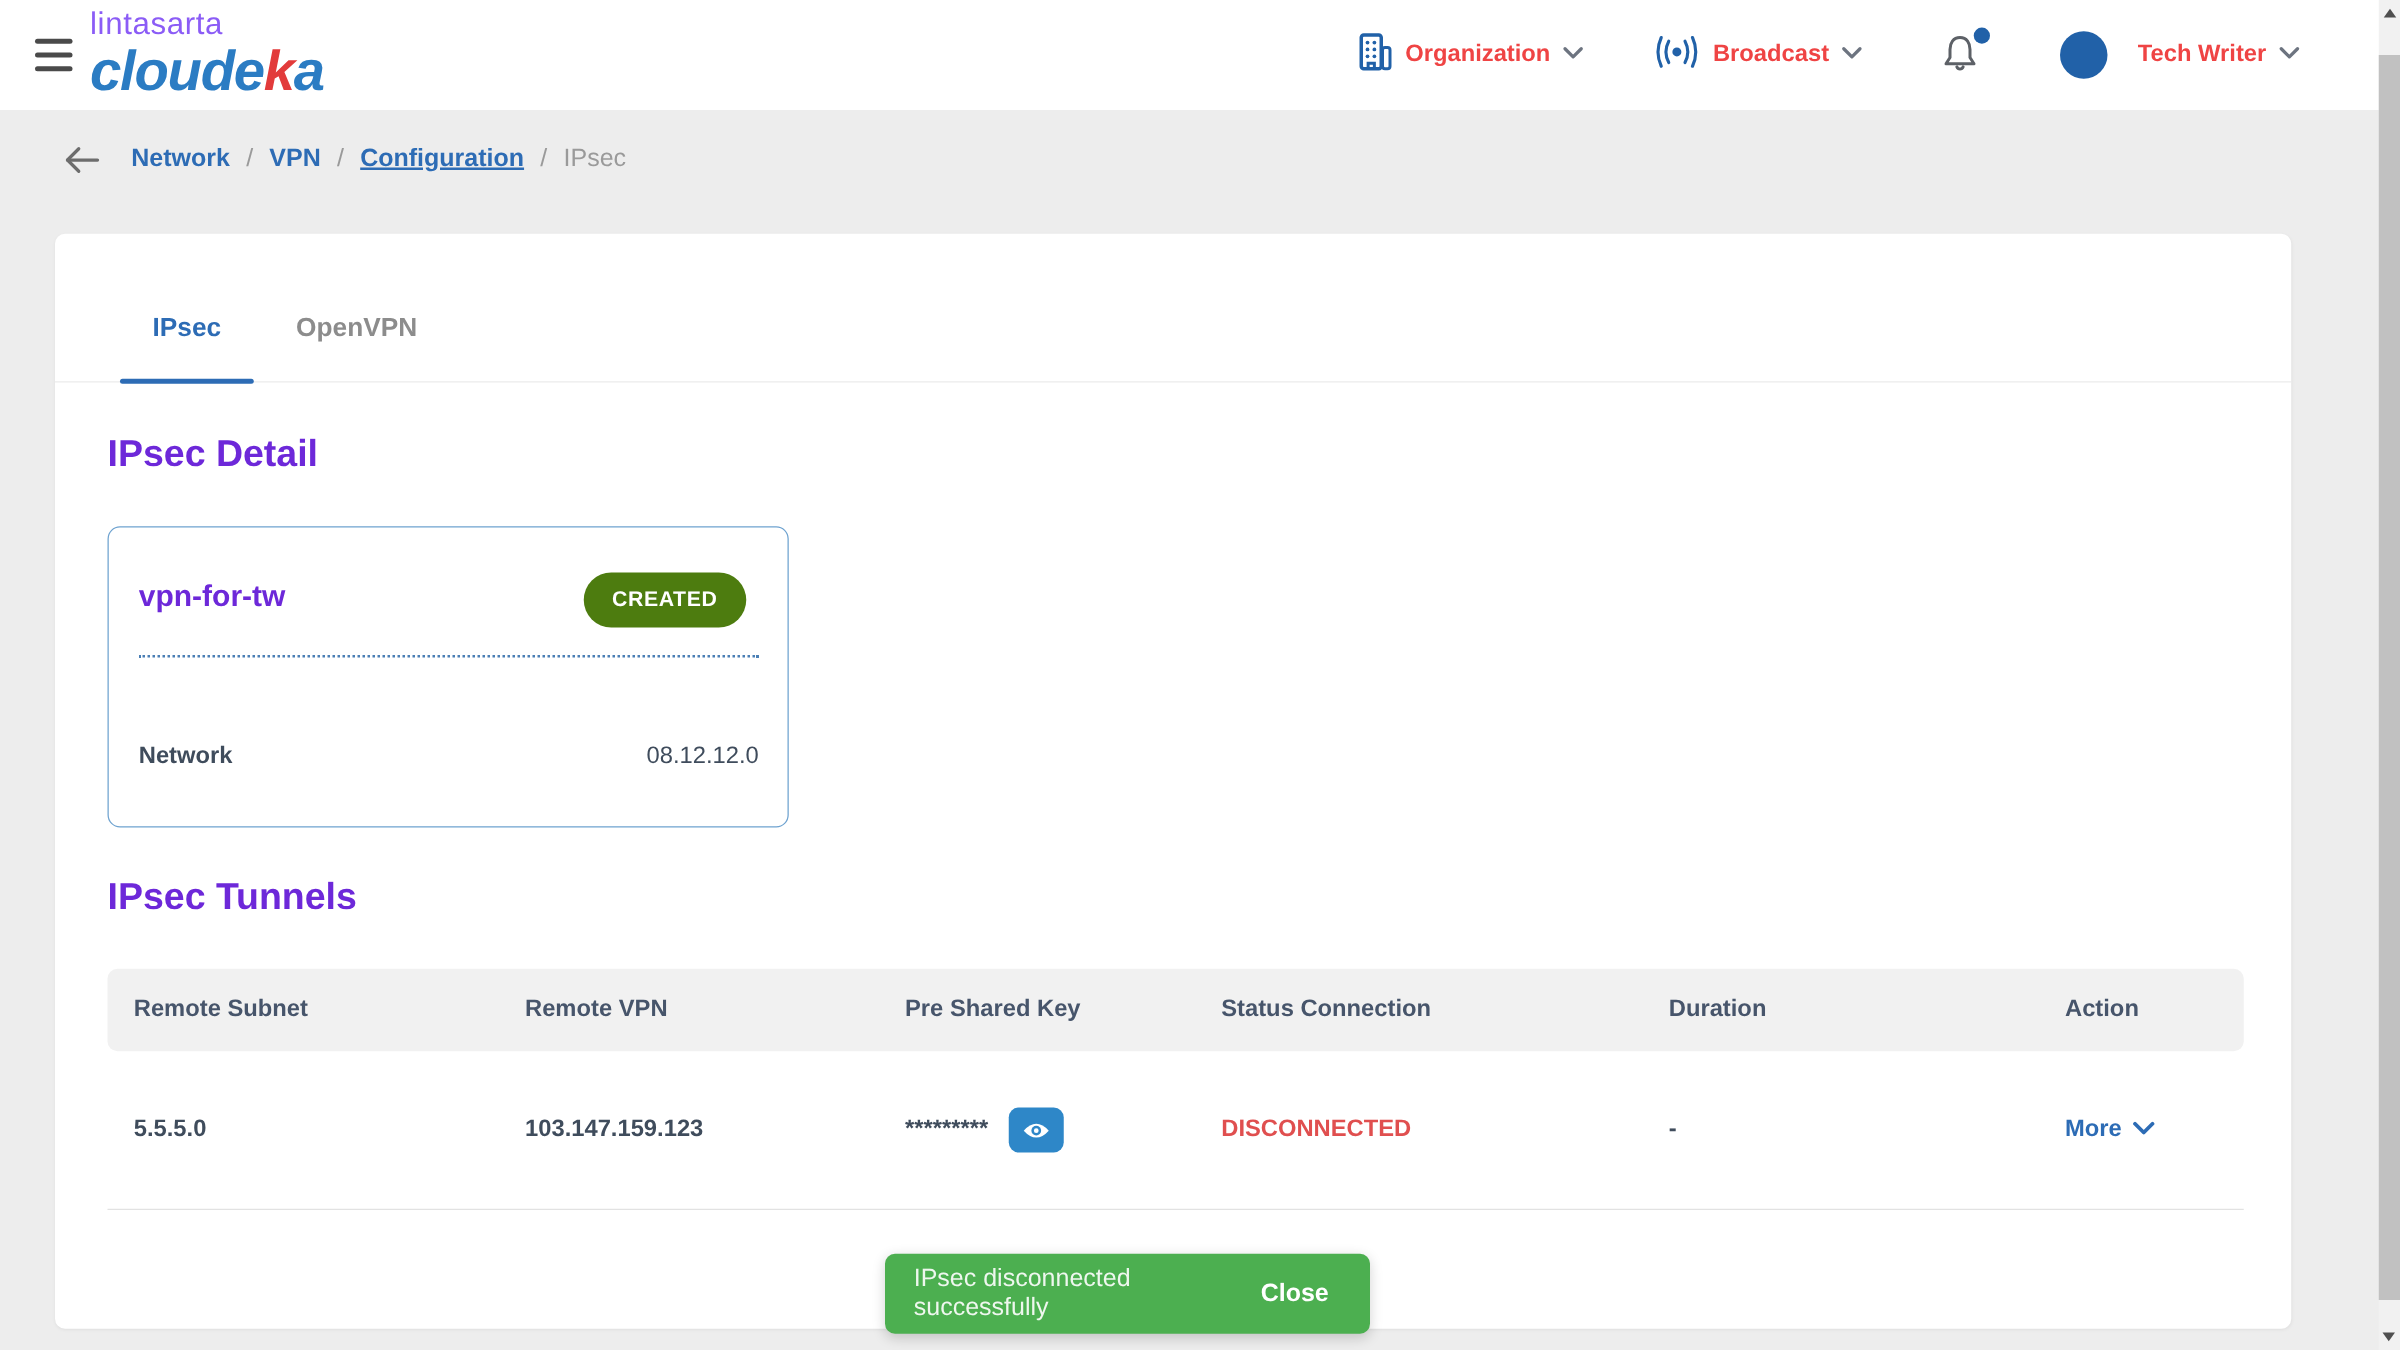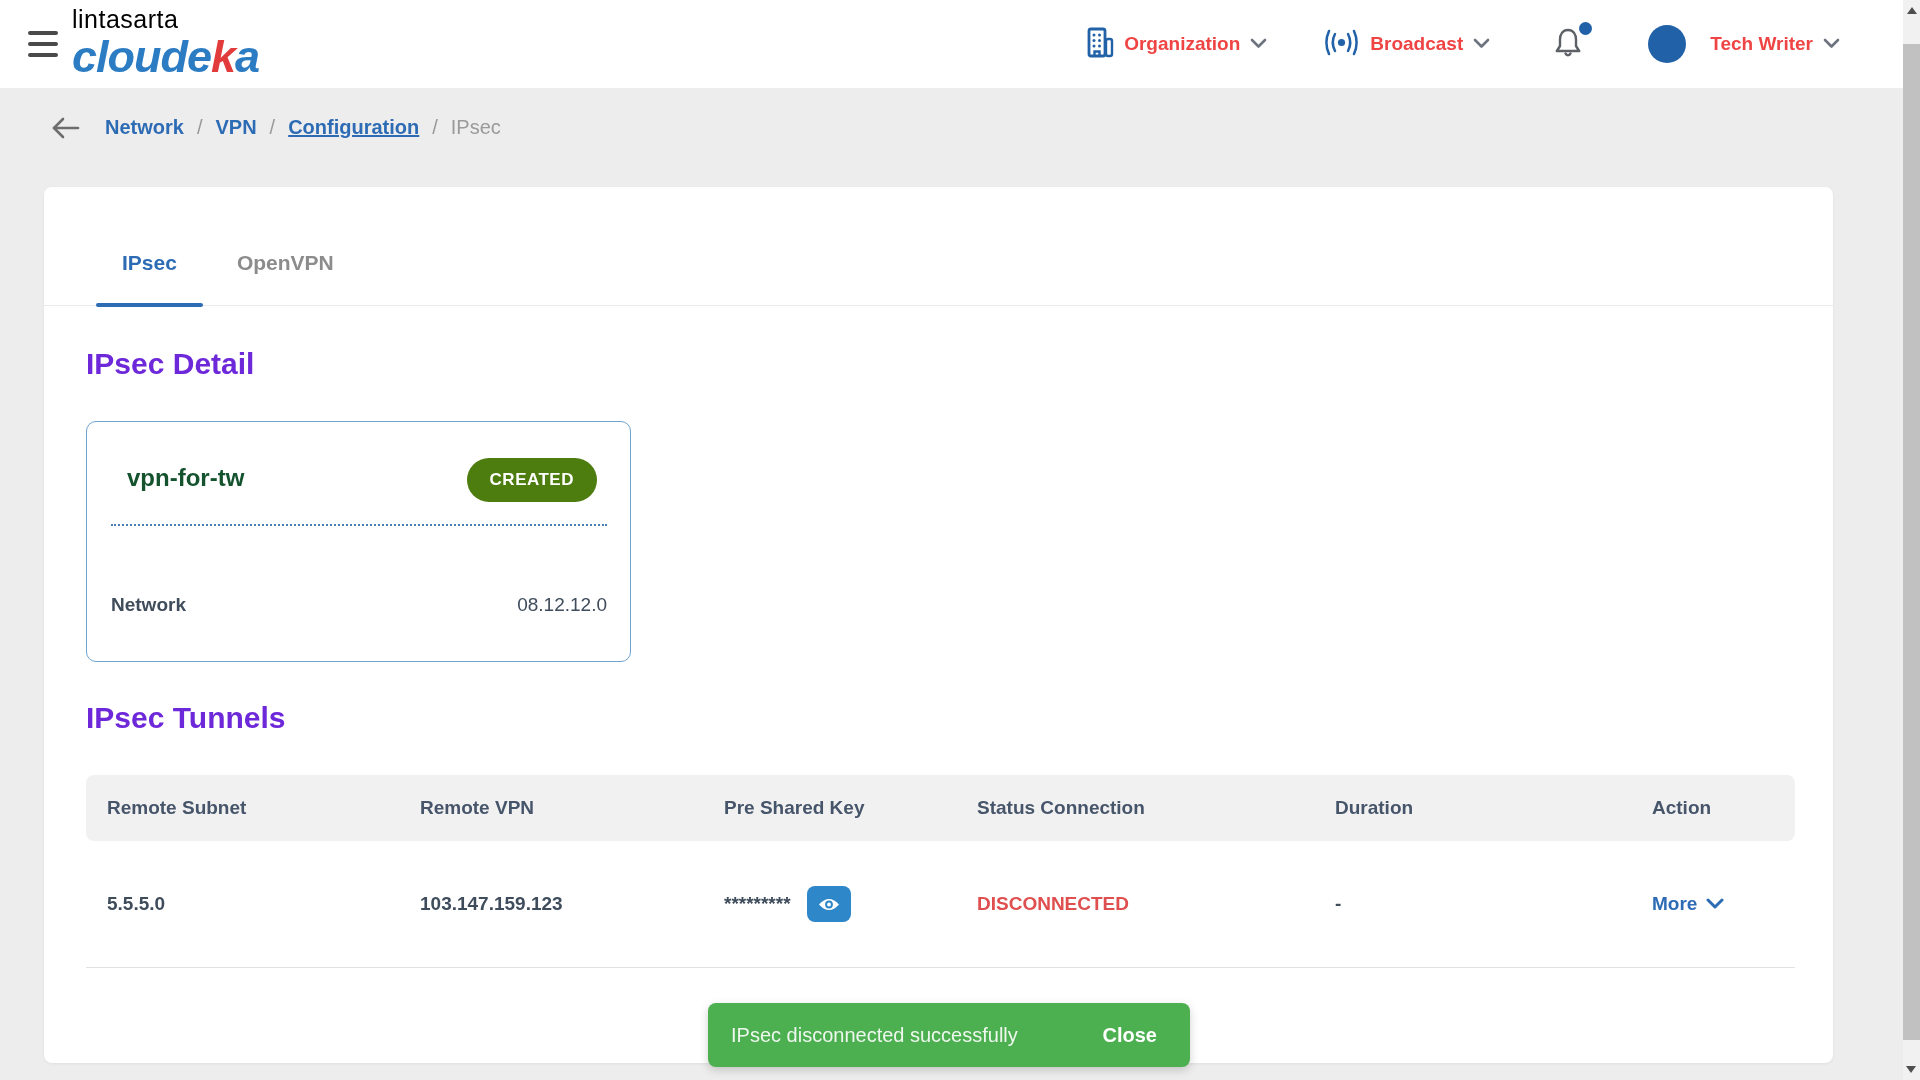--- a/index.html
+++ b/index.html
@@ -9,21 +9,21 @@
     background:#ededed;
     color:#3f4c5c;
     position:relative;
   }
 
   
   .topbar { position:absolute; top:0; left:0; width:1920px; height:88px; background:#ffffff; z-index:5; }
   .hamburger { position:absolute; left:28px; top:31px; width:34px; height:26px; cursor:pointer; }
   .hamburger span { display:block; width:30px; height:4px; background:#4a4a4a; border-radius:2px; margin-bottom:7px; }
   .logo { position:absolute; left:72px; top:7px; line-height:1; }
-  .logo-line1 { font-size:25px; color:#000000; letter-spacing:0.5px; }
+  .logo-line1 { font-size:25px; color:#8b5cf6; letter-spacing:0.5px; }
   .logo-line2 { font-size:45px; font-weight:800; font-style:italic; color:#2b7cc3; letter-spacing:-1px; margin-top:2px; }
   .logo-line2 .accent { color:#e23b3b; }
 
   .project-banner {
     position:absolute; left:349px; top:0; width:424px; height:88px;
     background:#2161a8; color:#fff; display:flex; align-items:center;
     justify-content:space-between; padding:0 30px 0 26px; cursor:pointer;
   }
   .project-banner .pname { font-size:20px; font-weight:bold; }
 
@@ -56,21 +56,21 @@
   .tab.active { color:#2d6cb5; }
   .tab.active::after { content:""; position:absolute; left:0; right:0; bottom:-2px; height:4px; background:#2d6cb5; border-radius:2px; }
 
   .section-title { position:absolute; left:42px; font-size:30px; font-weight:bold; color:#6d28d9; }
   .st-detail { top:160px; }
   .st-tunnels { top:514px; }
 
   
   .detail-card { position:absolute; top:234px; left:42px; width:545px; height:241px;
                  border:1px solid #6fa3d0; border-radius:10px; background:#fff; }
-  .detail-name { position:absolute; left:40px; top:42px; font-size:24px; font-weight:bold; color:#14532d; }
+  .detail-name { position:absolute; left:24px; top:42px; font-size:24px; font-weight:bold; color:#6d28d9; }
   .status-pill { position:absolute; right:33px; top:36px; height:44px; padding:0 23px; border-radius:22px;
                  background:#4d7c0f; color:#fff; font-size:17px; font-weight:bold; letter-spacing:0.5px;
                  display:flex; align-items:center; }
   .detail-sep { position:absolute; left:24px; right:23px; top:102px; border-top:2px dotted #4a7fb5; }
   .detail-field { position:absolute; left:24px; right:23px; display:flex; justify-content:space-between;
                   font-size:19px; color:#3f4c5c; }
   .detail-field .fl { font-weight:bold; }
   .df-1 { top:122px; }
   .df-2 { top:172px; }
 
@@ -83,21 +83,21 @@
   .col { padding-left:21px; }
   .c1 { width:313px; } .c2 { width:304px; } .c3 { width:253px; }
   .c4 { width:358px; } .c5 { width:317px; } .c6 { width:164px; }
   .psk-cell { display:flex; align-items:center; gap:16px; }
   .eye-btn { width:44px; height:36px; border:none; border-radius:8px; background:#2e87c8;
              display:flex; align-items:center; justify-content:center; cursor:pointer; }
   .status-disconnected { color:#e04f4f; }
   .more-cell { display:flex; align-items:center; gap:9px; color:#2d6cb5; cursor:pointer; }
 
   
-  .toast { position:absolute; left:708px; top:1003px; width:482px; height:64px; background:#4caf50;
+  .toast { position:absolute; left:708px; top:1003px; width:388px; height:64px; background:#4caf50;
            border-radius:8px; display:flex; align-items:center; justify-content:space-between;
            padding:0 33px 0 23px; box-shadow:0 3px 10px rgba(0,0,0,0.18); z-index:20; }
   .toast-msg { color:#eef7ee; font-size:20px; }
   .toast-close { color:#ffffff; font-size:20px; font-weight:bold; background:none; border:none; cursor:pointer;
                  font-family:"Liberation Sans", sans-serif; }
 
   
   .scrollbar { position:absolute; right:0; top:0; width:17px; height:1080px; background:#f1f1f1; z-index:30; }
   .sb-arrow-up { width:0; height:0; border-left:5px solid transparent; border-right:5px solid transparent;
                  border-bottom:7px solid #4f4f4f; margin:7px auto 0; }

